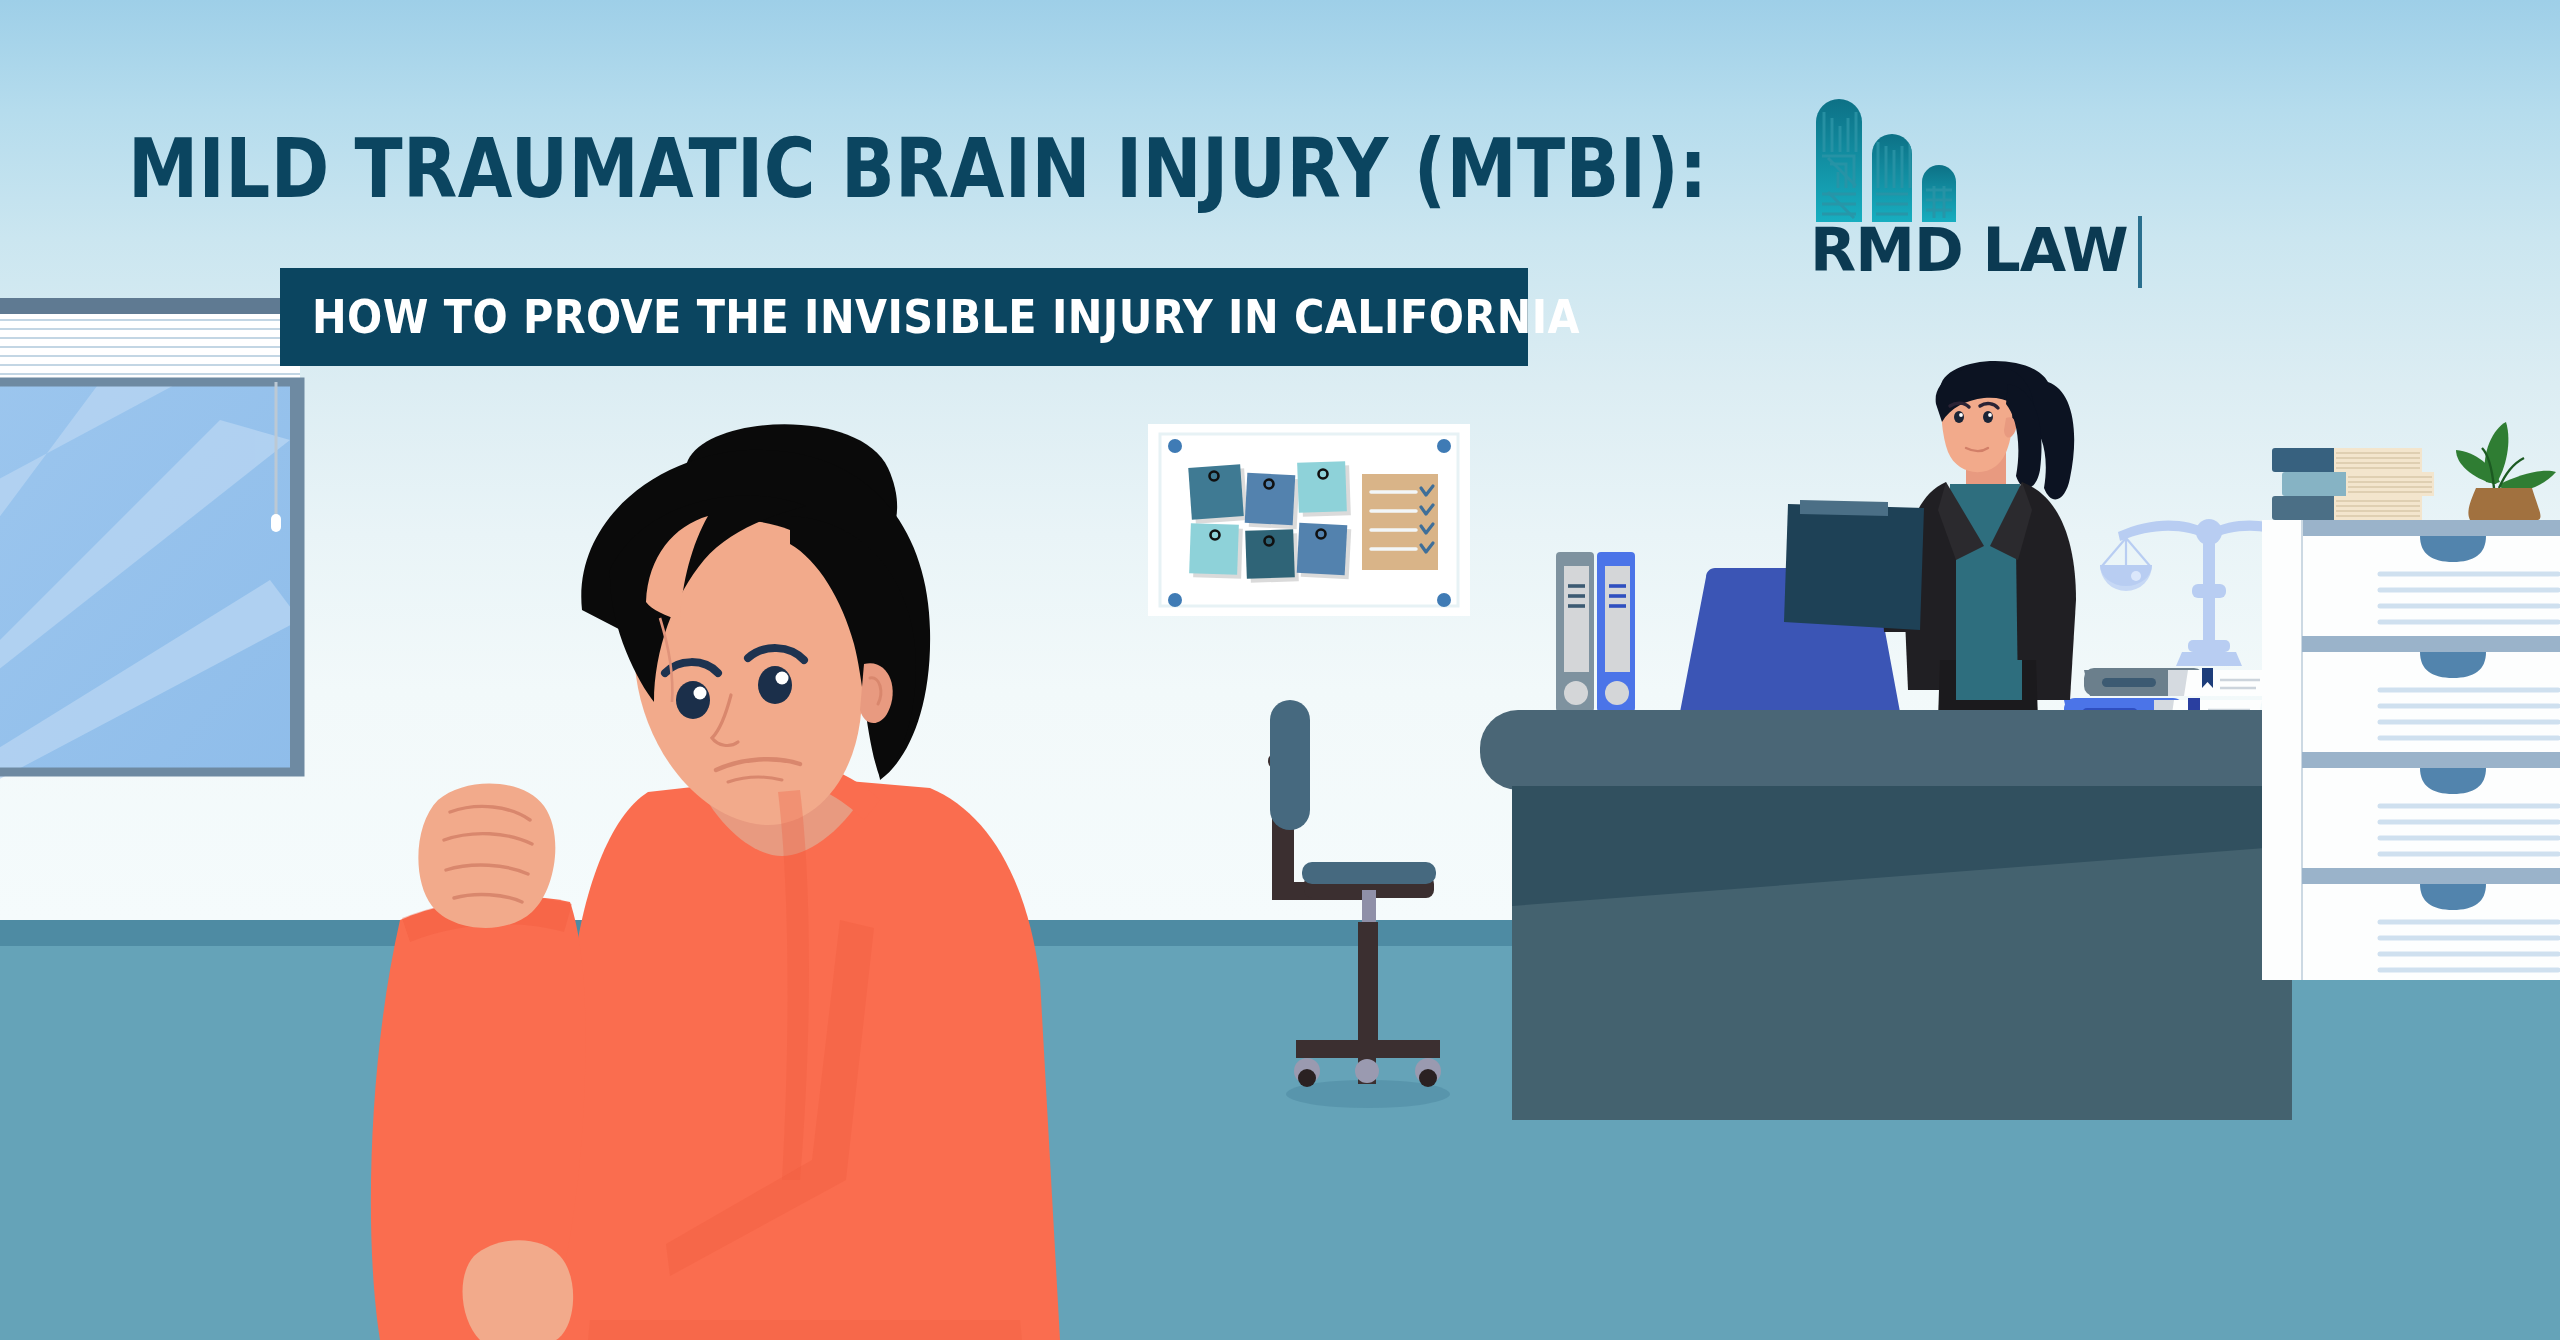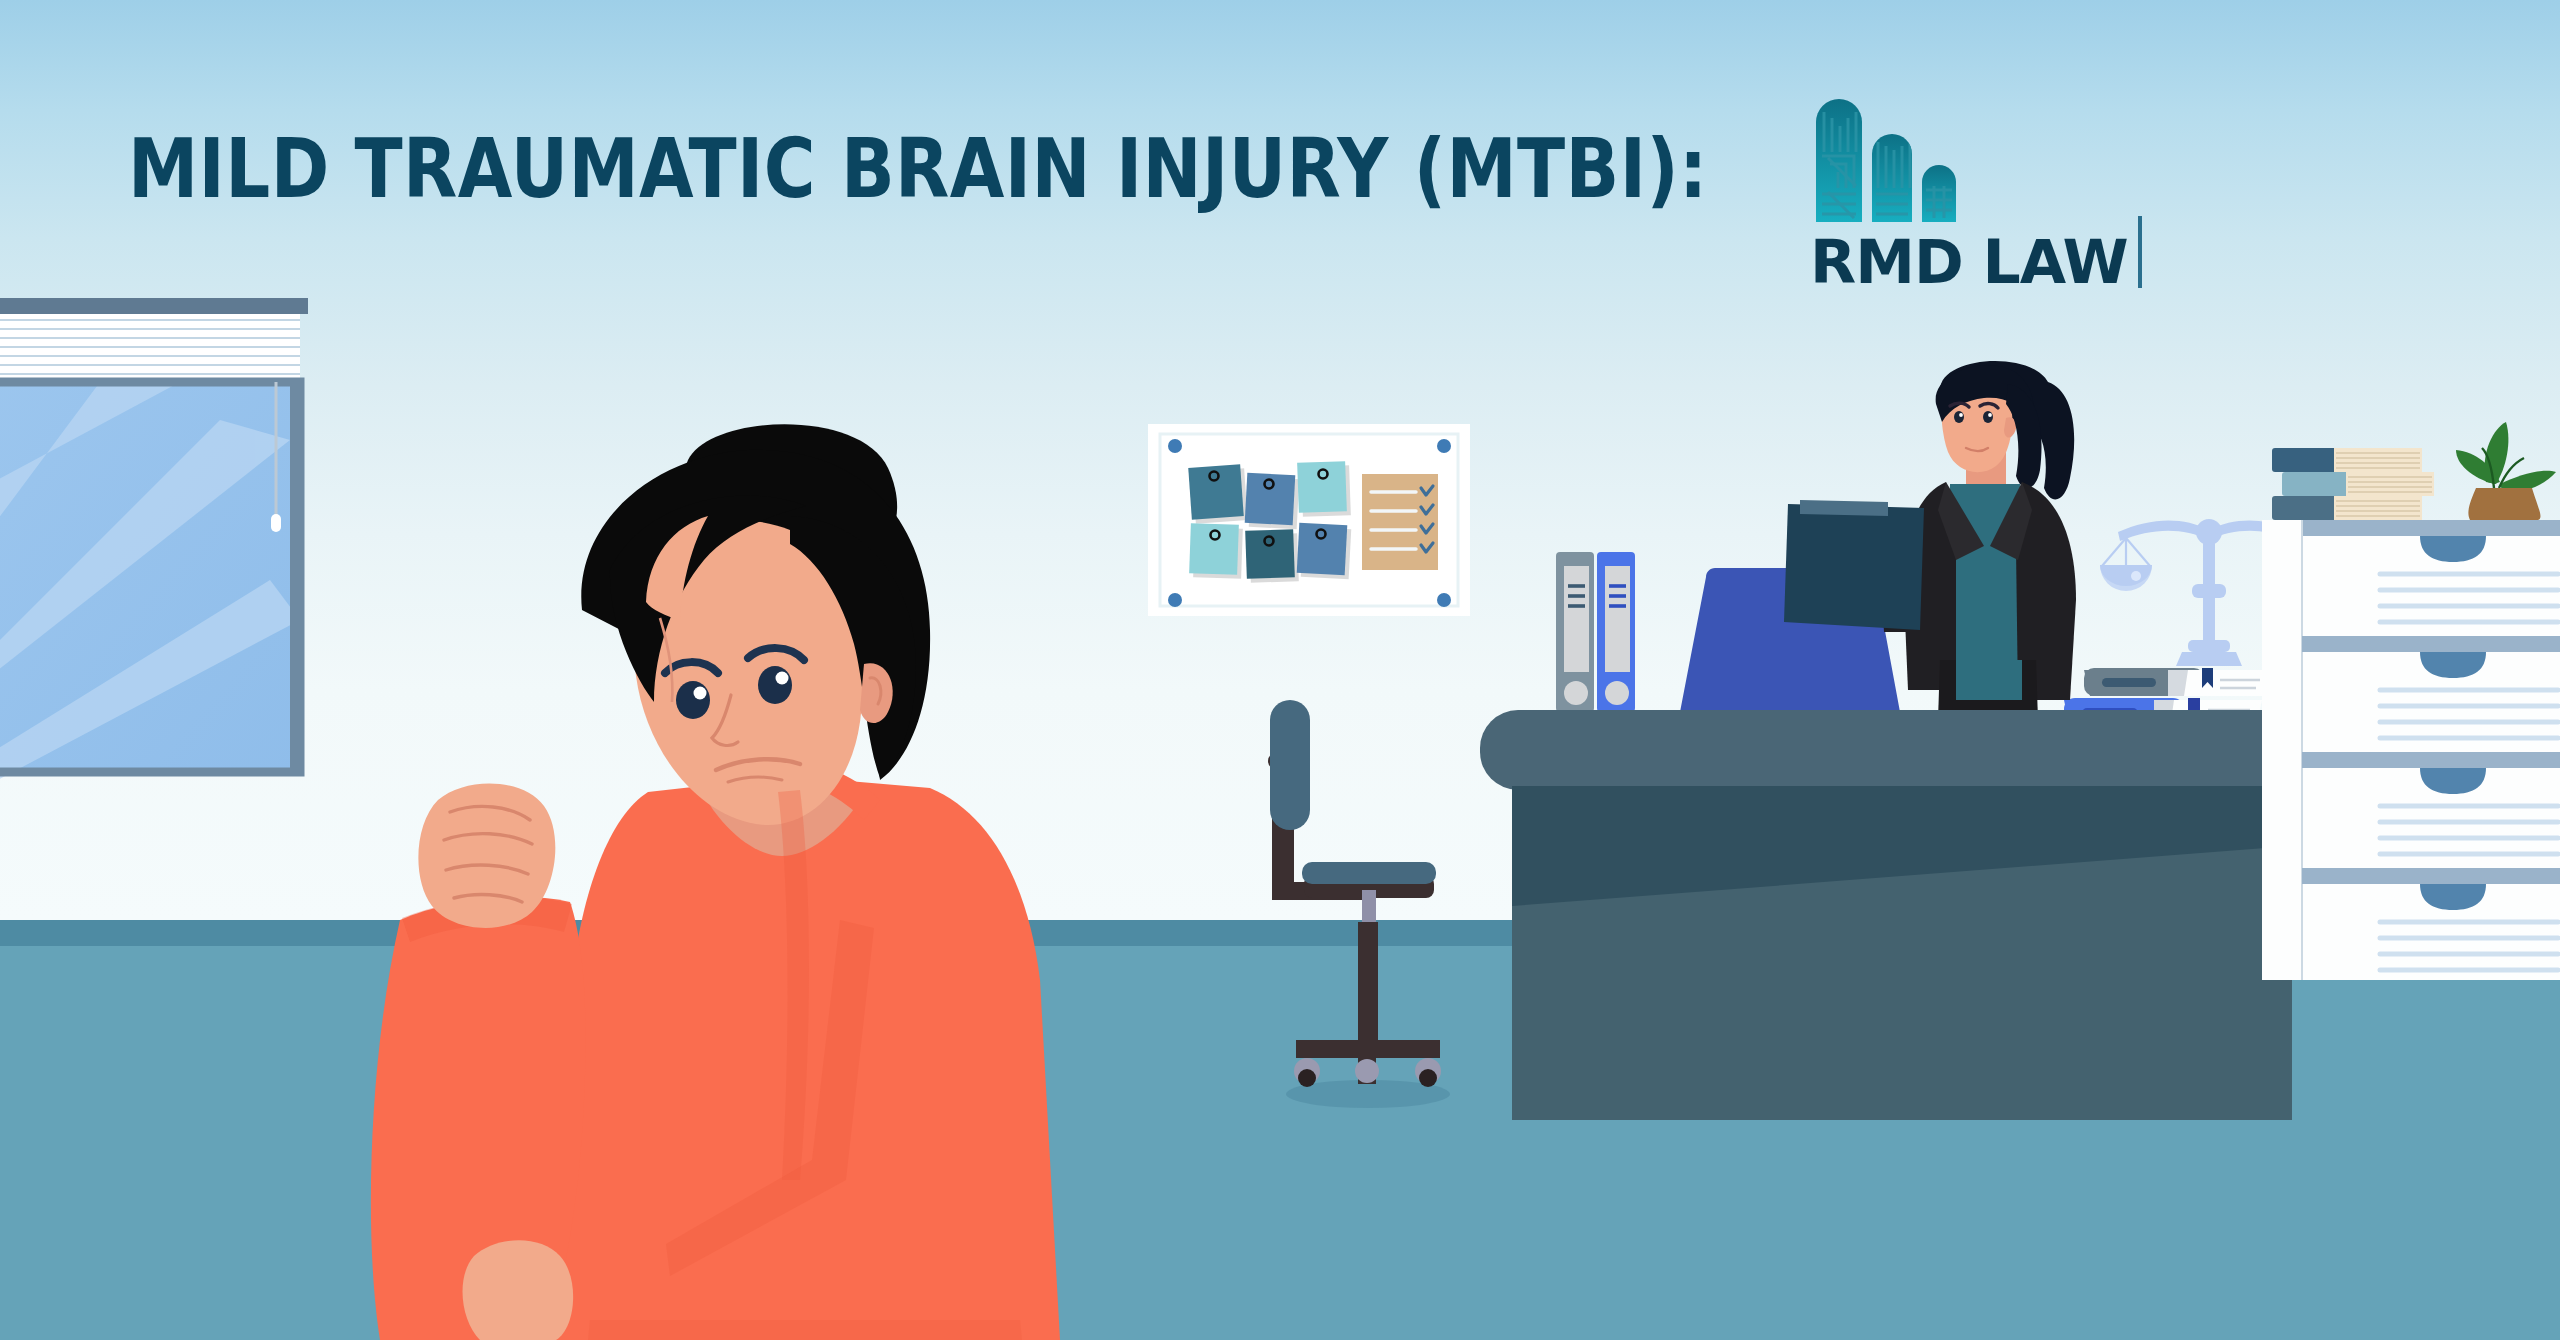--- a/index.html
+++ b/index.html
@@ -66,21 +66,21 @@
     line-height:1;
   }
 
   
   .logo { position:absolute; left:1810px; top:92px; width:700px; height:190px; }
   .logo-bars { position:absolute; left:0; top:0; }
   .logo-wordmark {
     position:absolute; left:0; top:128px;
     font-family:"DejaVu Sans", sans-serif;
     font-weight:700; font-size:60px; color:#0b3a52;
-    letter-spacing:-1px; line-height:1;margin-top:12px;
+    letter-spacing:-1px; line-height:1;
   }
   .logo-divider {
     position:absolute; left:328px; top:124px;
     width:4px; height:72px; background:#2a6f8e;
   }
   .logo-tag {
     position:absolute; left:358px; top:128px;
     font-family:"Liberation Sans", sans-serif;
     font-weight:400; font-size:28px; color:#0b3a52;
     letter-spacing:1.2px; line-height:1.28;
@@ -509,20 +509,23 @@
 
       <path d="M14 836 C36 816 80 814 100 836 C120 858 116 908 96 920 L20 920 C0 900 -4 856 14 836 Z" fill="#f2aa8b"></path>
 
       <path d="M318 372 C330 470 330 620 322 760 L340 760 C352 616 352 466 340 370 Z" fill="#f05a3c" opacity="0.3"></path>
       <path d="M380 500 L352 740 L206 824 L210 856 L386 760 L414 508 Z" fill="#f05a3c" opacity="0.3"></path>
       <path d="M130 900 L560 900 L562 920 L128 920 Z" fill="#f05a3c" opacity="0.25"></path>
     </svg>
   </div>
 
   <div class="title-main">MILD TRAUMATIC BRAIN INJURY (MTBI):</div>
+  <div class="title-banner">
+    <span class="title-sub">HOW TO PROVE THE INVISIBLE INJURY IN CALIFORNIA</span>
+  </div>
 
   <div class="logo">
     <svg class="logo-bars" width="300" height="130" viewBox="0 0 300 130">
       <defs>
         <linearGradient id="barg" x1="0" y1="0" x2="0" y2="1">
           <stop offset="0%" stop-color="#0d7186"></stop>
           <stop offset="100%" stop-color="#17aec0"></stop>
         </linearGradient>
         <clipPath id="c1">
             <path d="M6 30 A23 23 0 0 1 52 30 L52 130 L6 130 Z"></path>

